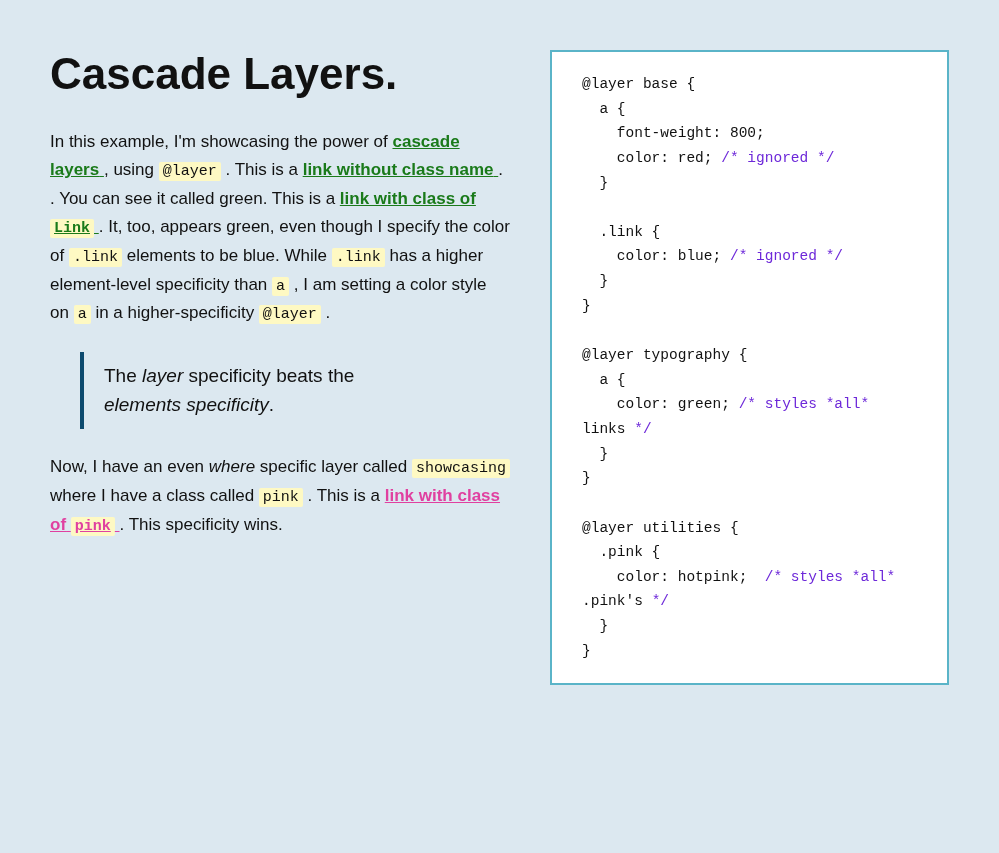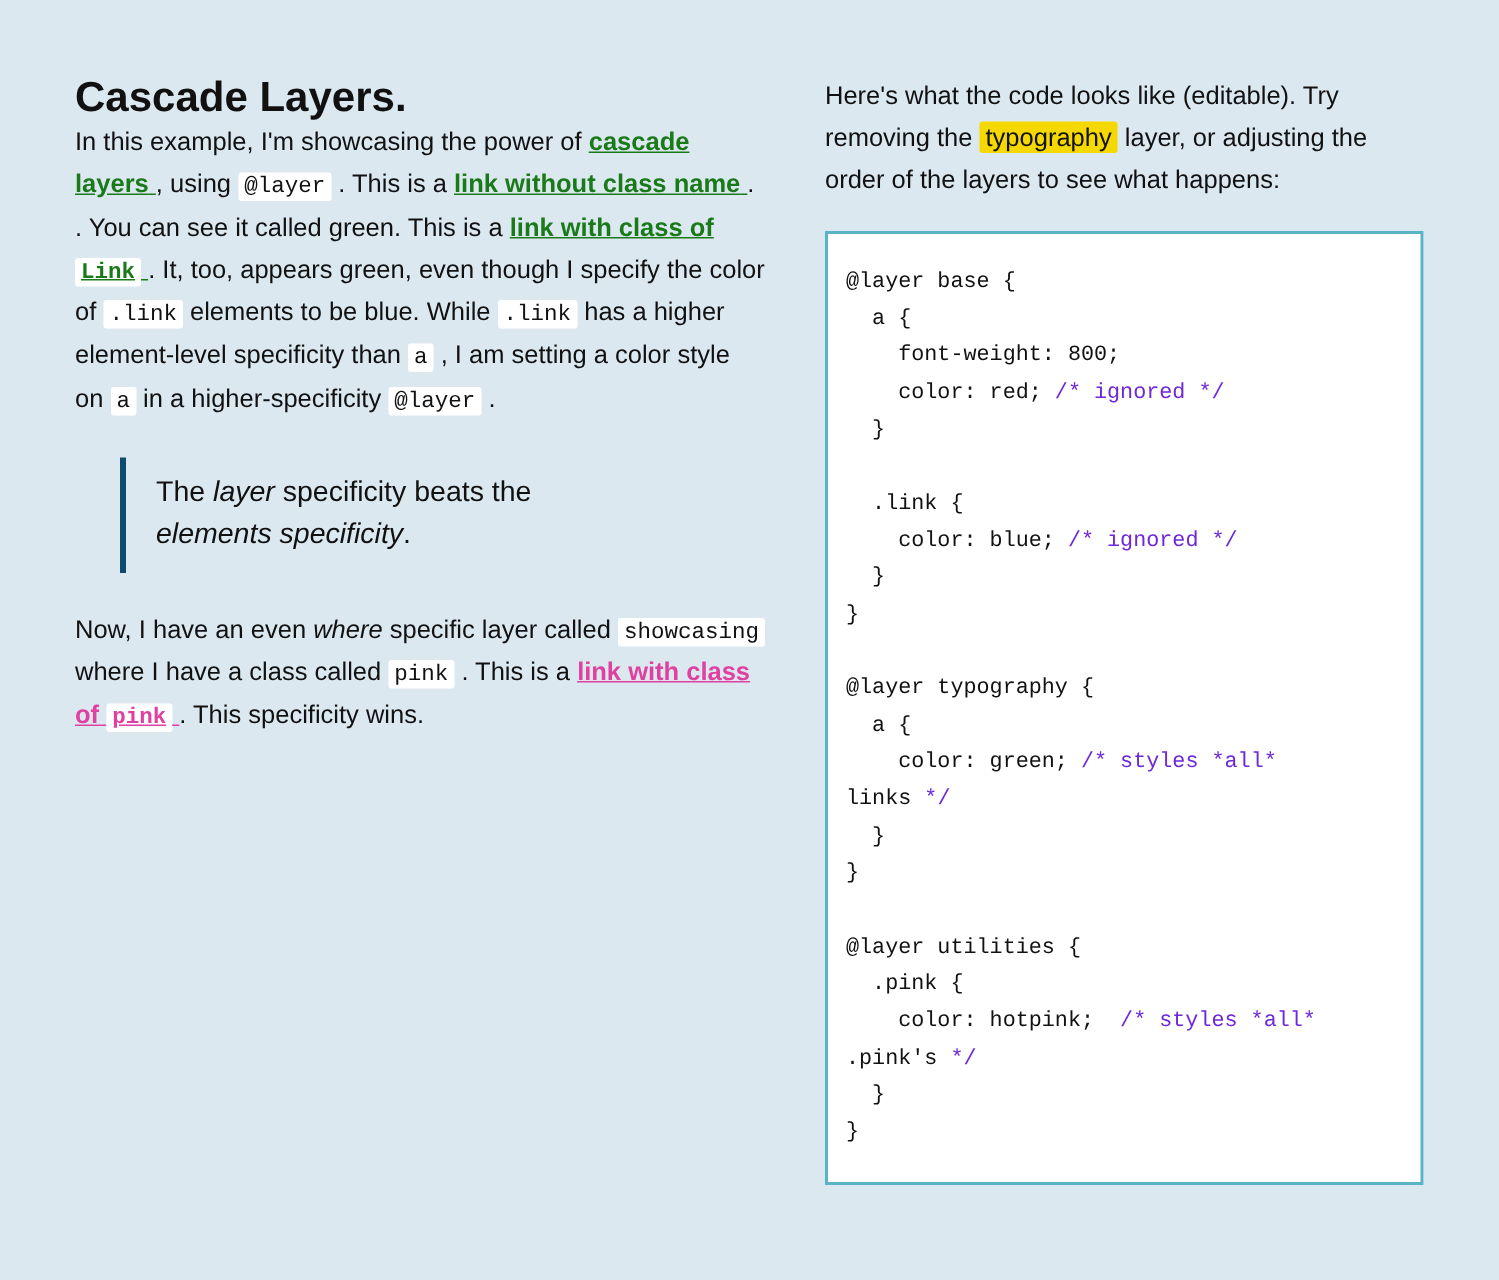--- a/index.html
+++ b/index.html
@@ -26,36 +26,37 @@
       flex: 0 0 460px;
       max-width: 460px;
     }
 
     .right-column {
       flex: 1;
       padding-top: 0;
     }
 
     h1 {
-      font-size: 28px;
+      font-size: 44px;
       font-weight: 900;
       font-family: Arial, sans-serif;
+      margin-bottom: 30px;
       line-height: 1.1;
       color: #111;
     }
 
     .main-text {
       font-family: Arial, sans-serif;
       font-size: 17px;
       line-height: 1.65;
       color: #111;
     }
 
     .highlight-yellow {
-      background-color: #ffffff;
+      background-color: #fef9c3;
       padding: 1px 4px;
       border-radius: 2px;
       font-family: 'Courier New', Courier, monospace;
       font-size: 15px;
     }
 
     .link-green {
       color: #1a7a1a;
       font-weight: 700;
       text-decoration: underline;
@@ -89,27 +90,26 @@
       font-family: Arial, sans-serif;
       font-size: 17px;
       line-height: 1.65;
       color: #111;
       margin-bottom: 20px;
     }
 
     .code-box {
       border: 2px solid #5ab4c8;
       background-color: #fff;
-      padding: 20px 12px;
+      padding: 20px 30px;
       font-family: 'Courier New', Courier, monospace;
       font-size: 14.5px;
       line-height: 1.7;
       color: #111;
       white-space: pre;
-      margin-top: 20px;
     }
 
     .highlight-yellow-text {
       background-color: #f5d800;
       padding: 1px 4px;
       border-radius: 2px;
     }
 
     .para-gap {
       margin-bottom: 16px;
@@ -178,27 +178,20 @@
       <a class="link-pink" href="#">
         <span>link with class of</span>
         <span> </span>
         <span class="highlight-yellow">pink</span>
       </a>
       <span>. This specificity wins.</span>
     </p>
   </div>
 
   <div class="right-column">
-    <p class="right-intro">
-      <span>Here's what the code looks like (editable). Try removing the</span>
-      <span> </span>
-      <span class="highlight-yellow-text">typography</span>
-      <span> </span>
-      <span>layer, or adjusting the order of the layers to see what happens:</span>
-    </p>
 
     <div class="code-box" contenteditable="true" style=""><span>@layer base {</span>
   a {
     font-weight: 800;
     color: red; <span class="code-comment">/* ignored */</span>
   }
 
   .link {
     color: blue; <span class="code-comment">/* ignored */</span>
   }

